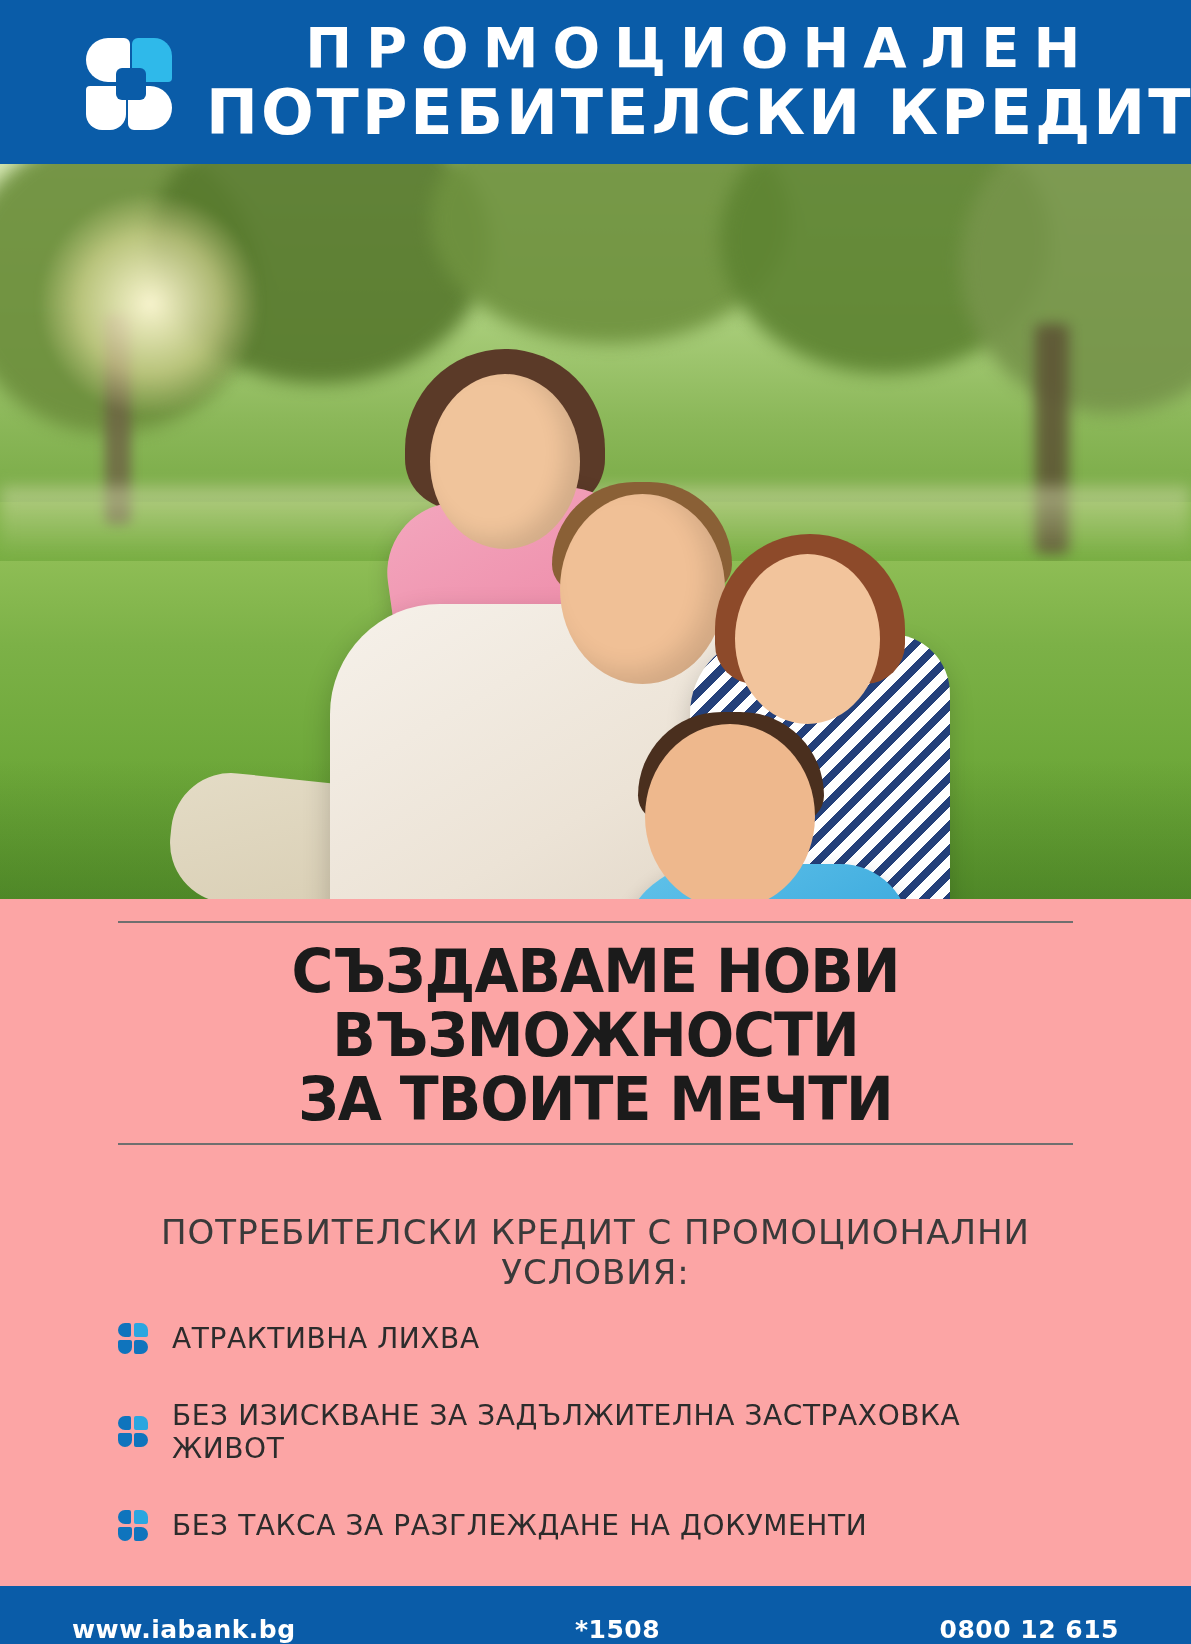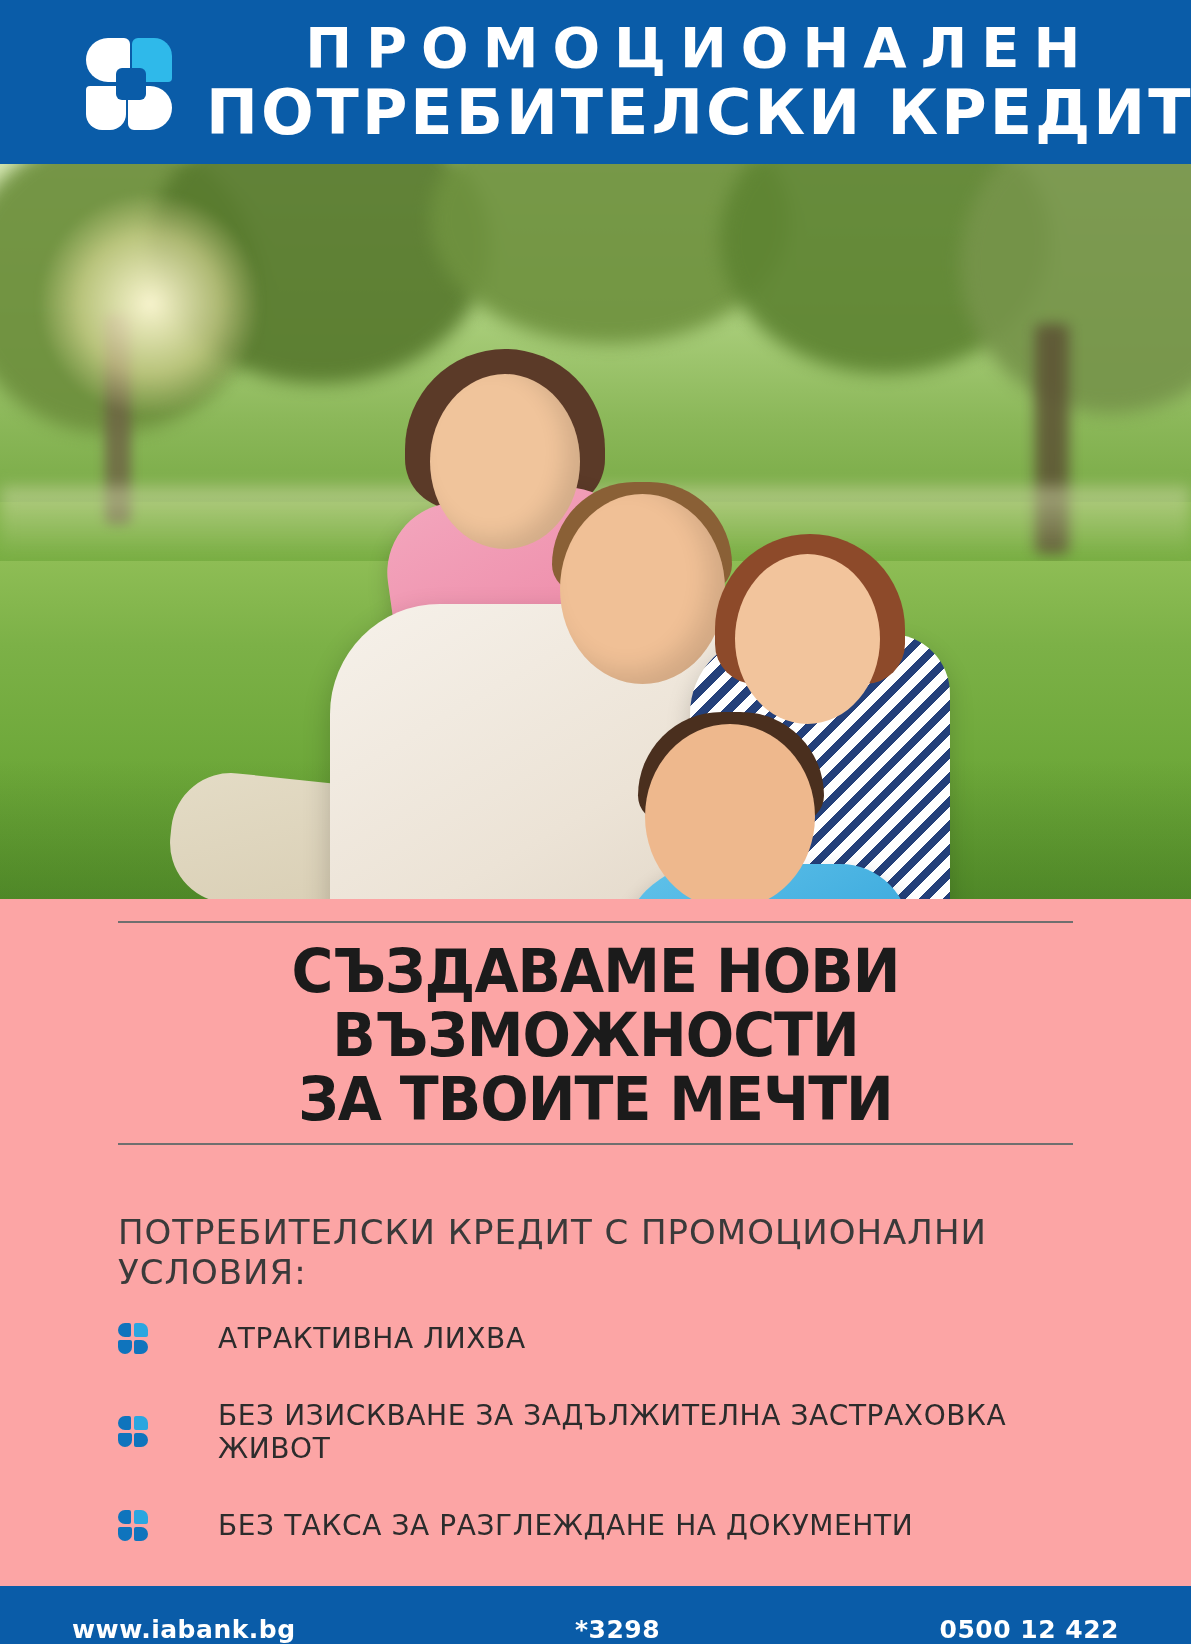--- a/index.html
+++ b/index.html
@@ -260,21 +260,21 @@
     font-family: "DejaVu Sans", sans-serif;
     font-weight: bold;
     color: #1b1b1b;
     font-size: 60px;
     line-height: 1.07;
     letter-spacing: -1px;
     padding: 16px 0 12px 0;
     transform: scaleX(.95);
   }
   .subhead {
-    text-align: left;
+    text-align: center;
     font-family: "DejaVu Sans", sans-serif;
     font-size: 34px;
     color: #3a3a3a;
     letter-spacing: 1px;
     padding: 26px 0 24px 0;
     font-weight: 400;
     margin-top: 41px;
   }
   .bullets {
     margin-top: 6px;
@@ -297,21 +297,20 @@
   }
   .bullet-icon .b1 { left: 0;  top: 0;  width: 13px; height: 14px; border-radius: 7px 2px 2px 7px; }
   .bullet-icon .b2 { left: 16px; top: 0;  width: 14px; height: 14px; border-radius: 2px 7px 2px 2px; background:#2aa6e0; }
   .bullet-icon .b3 { left: 0;  top: 17px; width: 14px; height: 14px; border-radius: 2px 2px 7px 7px; }
   .bullet-icon .b4 { left: 16px; top: 17px; width: 14px; height: 14px; border-radius: 2px 7px 7px 2px; }
   .bullet-text {
     font-family: "DejaVu Sans", sans-serif;
     font-size: 28px;
     color: #2c2c2c;
     letter-spacing: .6px;
-    margin-left: 46px;
   }
 
   
   .footer {
     height: 62px;
     background: #0a5ca8;
     color: #ffffff;
     display: flex;
     align-items: flex-end;
     justify-content: space-between;
@@ -419,17 +418,17 @@
             <i class="b4"></i>
         </span>
         <span class="bullet-text">БЕЗ ТАКСА ЗА РАЗГЛЕЖДАНЕ НА ДОКУМЕНТИ</span>
       </div>
 
     </div>
   </div>
 
   <div class="footer">
     <span class="left">www.iabank.bg</span>
-    <span class="mid">*3298</span>
-    <span class="right">0500 12 422</span>
+    <span class="mid">*1508</span>
+    <span class="right">0800 12 615</span>
   </div>
 
 </div>
 
 </body></html>

